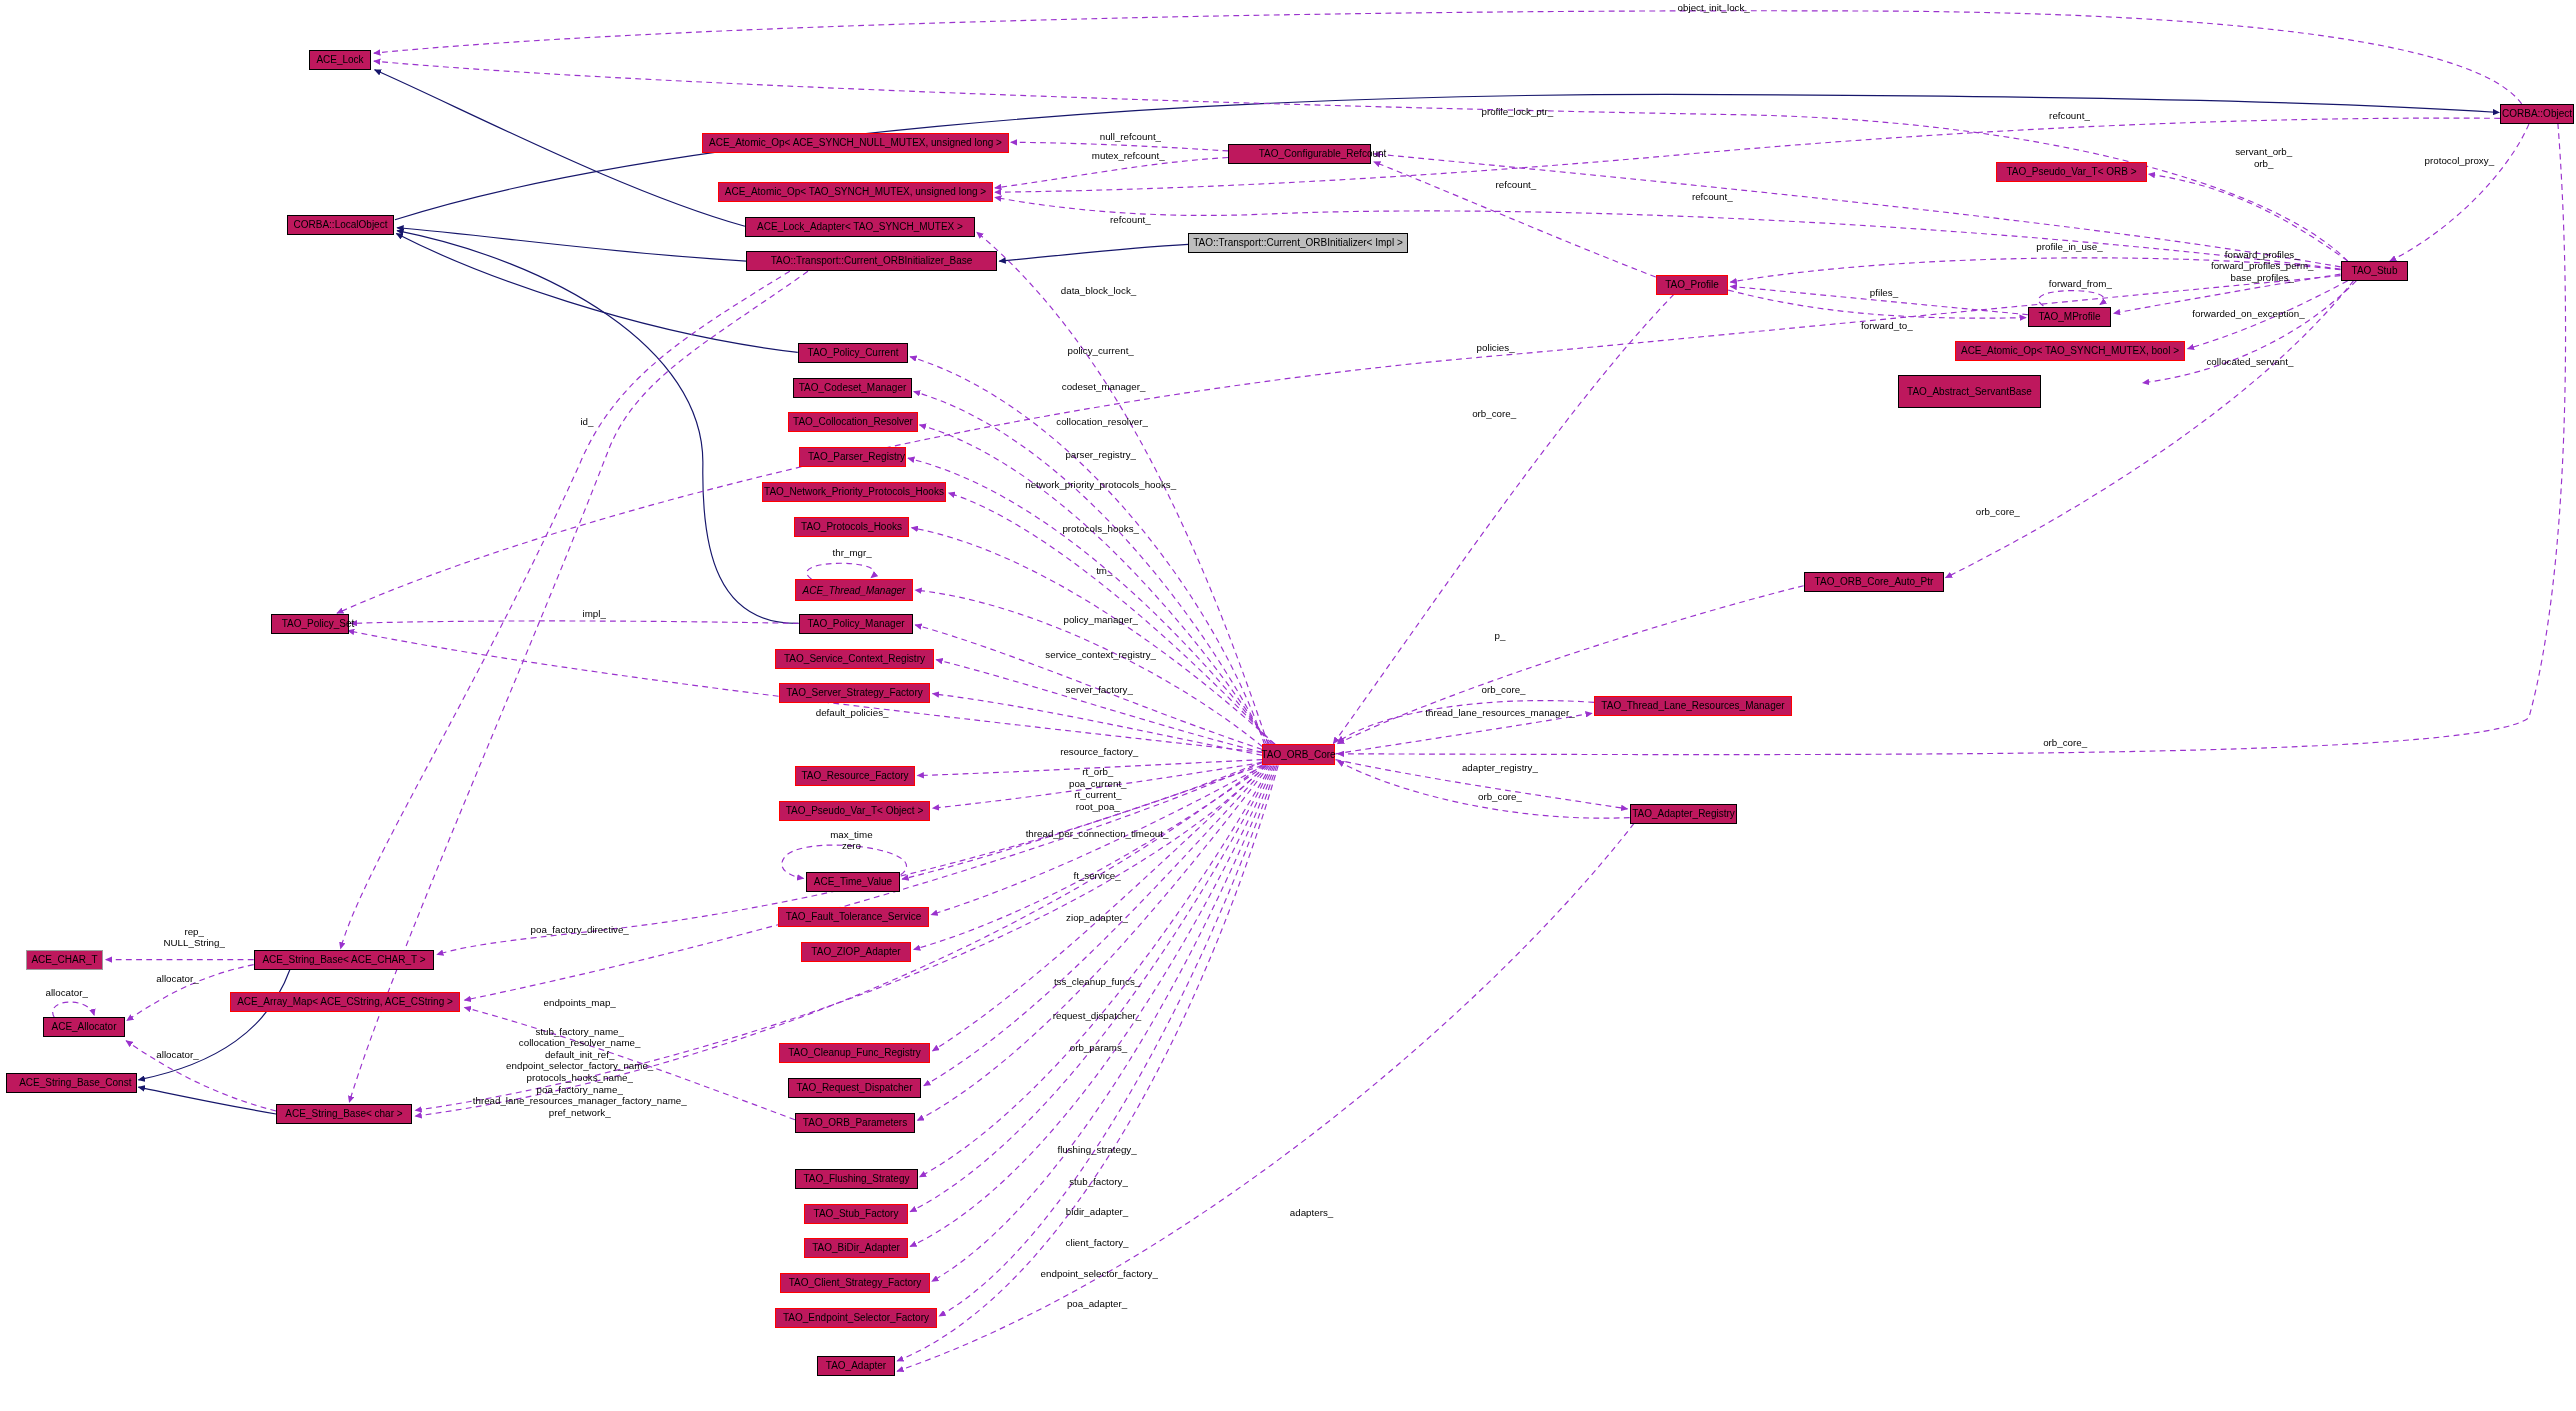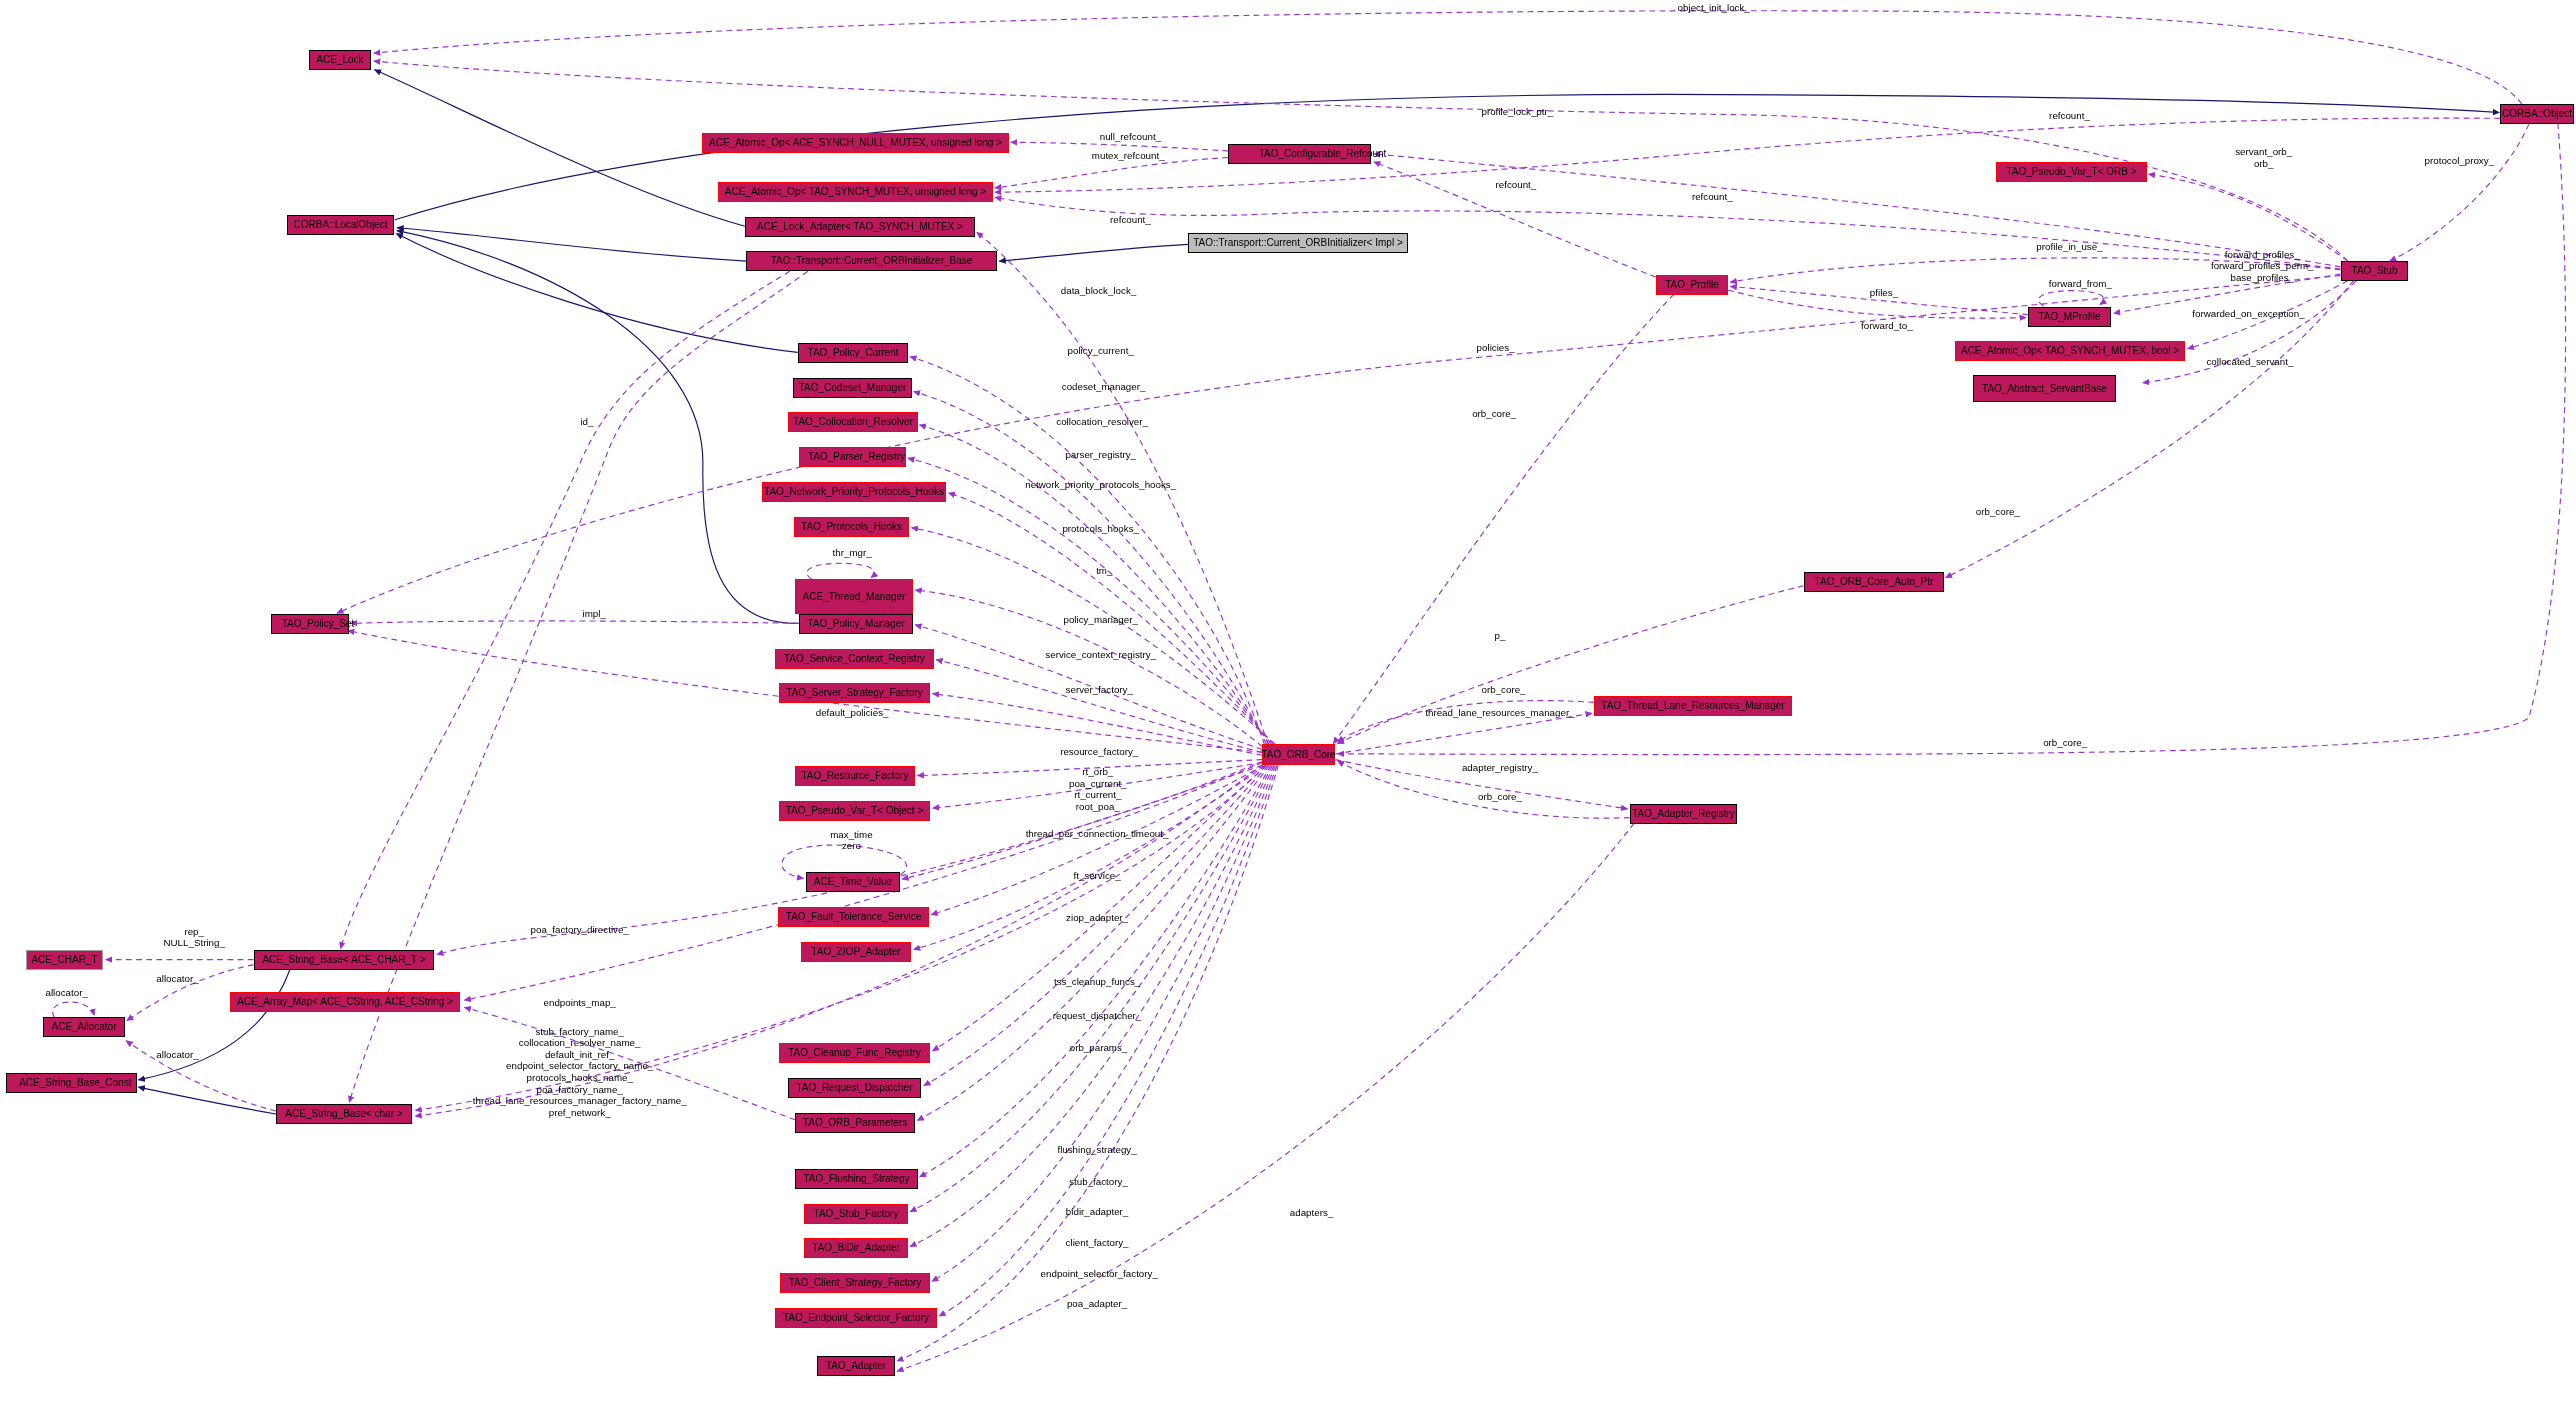--- a/index.html
+++ b/index.html
@@ -223,21 +223,21 @@
       </div>
       <div class="node red" style="left: 1656px; top: 275px; width: 72px; height: 19.6px;">
         <span>TAO_Profile</span>
       </div>
       <div class="node " style="left: 2028px; top: 307px; width: 83px; height: 19.6px;">
         <span>TAO_MProfile</span>
       </div>
       <div class="node red" style="left: 1955px; top: 341px; width: 230px; height: 19.6px;">
         <span>ACE_Atomic_Op&lt; TAO_SYNCH_MUTEX, bool &gt;</span>
       </div>
-      <div class="node " style="left: 1973px; top: 375px; width: 143px; height: 27px;">
+      <div class="node " style="left: 1898px; top: 375px; width: 143px; height: 33px;">
         <span>TAO_Abstract_ServantBase</span>
       </div>
       <div class="node " style="left: 2341px; top: 261px; width: 67px; height: 19.6px;">
         <span>TAO_Stub</span>
       </div>
       <div class="node " style="left: 798px; top: 343px; width: 110px; height: 19.6px;">
         <span>TAO_Policy_Current</span>
       </div>
       <div class="node " style="left: 793px; top: 378px; width: 119px; height: 19.6px;">
         <span>TAO_Codeset_Manager</span>
@@ -247,21 +247,21 @@
       </div>
       <div class="node red" style="left: 799px; top: 447px; width: 107px; height: 19.6px; justify-content: flex-end;">
         <span>TAO_Parser_Registry</span>
       </div>
       <div class="node red" style="left: 762px; top: 482px; width: 184px; height: 19.6px;">
         <span>TAO_Network_Priority_Protocols_Hooks</span>
       </div>
       <div class="node red" style="left: 794px; top: 517px; width: 115px; height: 19.6px;">
         <span>TAO_Protocols_Hooks</span>
       </div>
-      <div class="node red" style="left: 795px; top: 579px; width: 118px; height: 35px;">
+      <div class="node red" style="left: 795px; top: 579px; width: 118px; height: 22px; font-style: italic;">
         <span>ACE_Thread_Manager</span>
       </div>
       <div class="node " style="left: 799px; top: 614px; width: 114px; height: 19.6px;">
         <span>TAO_Policy_Manager</span>
       </div>
       <div class="node red" style="left: 775px; top: 649px; width: 159px; height: 19.6px;">
         <span>TAO_Service_Context_Registry</span>
       </div>
       <div class="node red" style="left: 779px; top: 683px; width: 151px; height: 19.6px;">
         <span>TAO_Server_Strategy_Factory</span>

